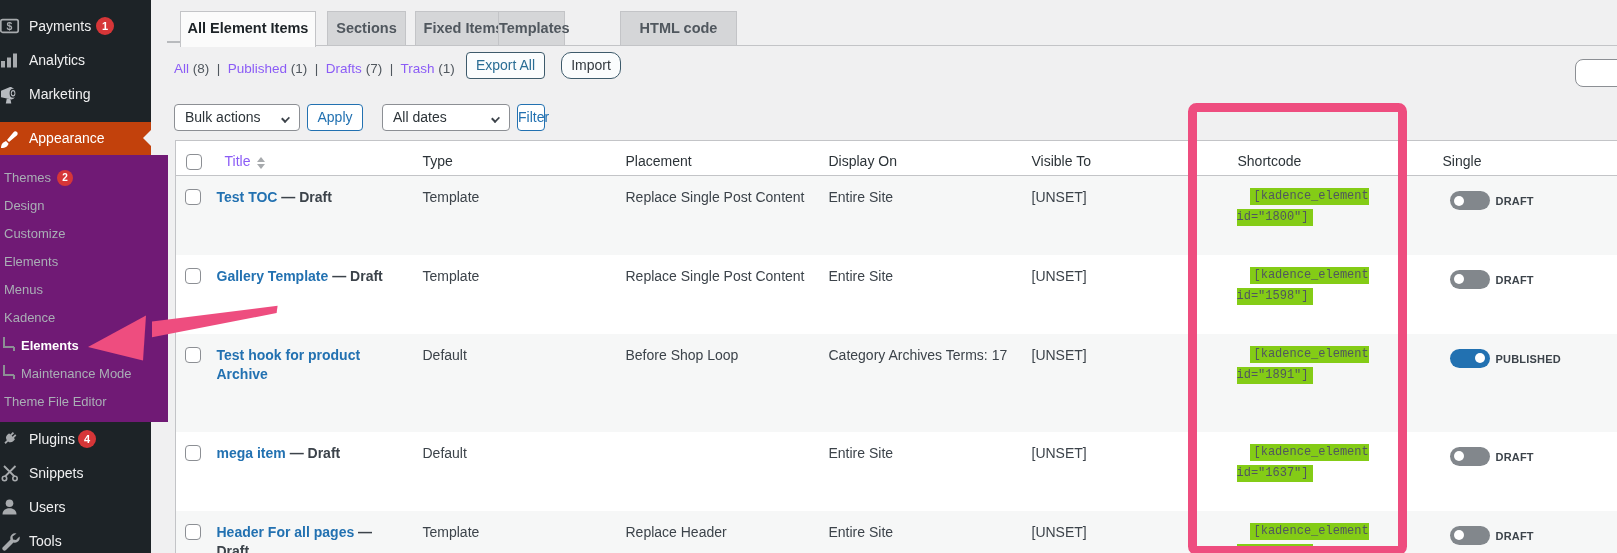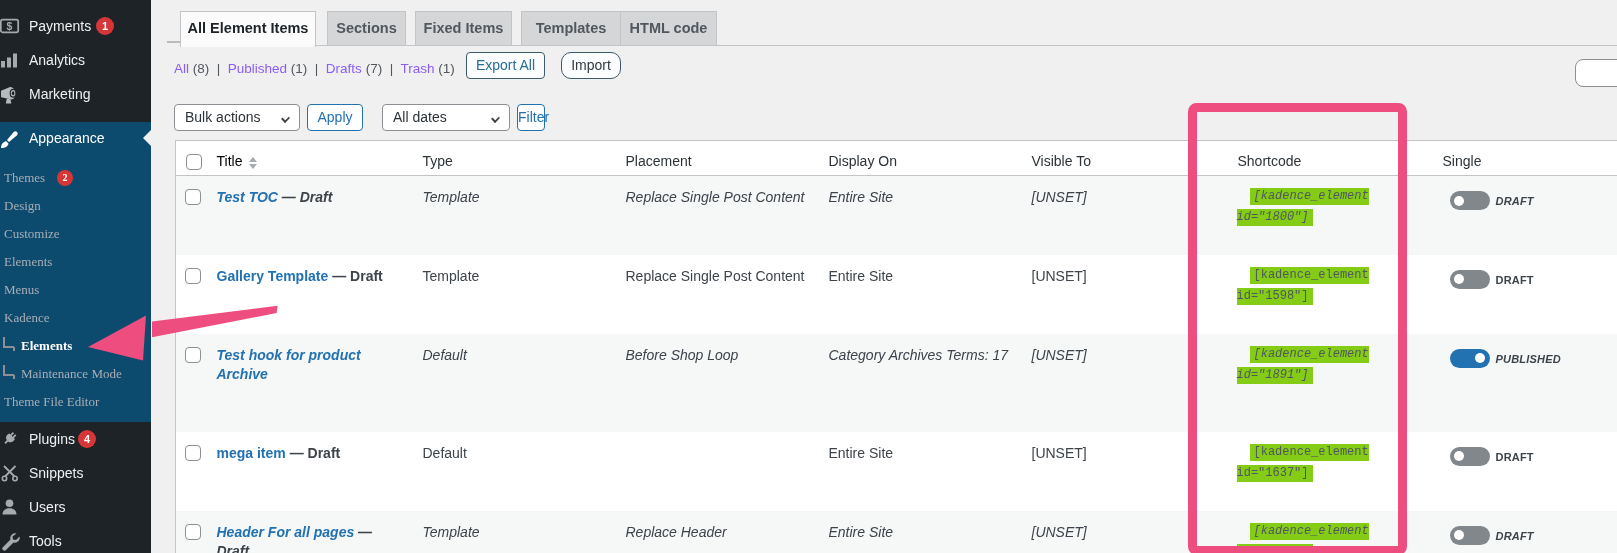--- a/index.html
+++ b/index.html
@@ -7,28 +7,28 @@
 body { font-family:"Liberation Sans", sans-serif; background:#f0f0f1; position:relative; overflow:hidden; }
 #page { position:absolute; inset:0; width:1617px; height:553px; overflow:hidden; }
 
 
 #menu { position:absolute; left:0; top:0; width:151px; height:553px; background:#1d2327; z-index:5; }
 .mi { position:absolute; left:0; width:151px; height:34px; color:#f0f0f1; font-size:14px; line-height:34px; }
 .mi .ic { position:absolute; left:0; top:7px; width:20px; height:20px; }
 .mi .lbl { position:absolute; left:29px; top:0; }
 .badge { display:inline-block; background:#d63638; color:#fff; border-radius:50%; text-align:center; font-weight:600; }
 .badge.b18 { width:18px; height:18px; line-height:18px; font-size:11px; position:absolute; top:8px; }
-#submenu { position:absolute; left:0; top:155px; width:151px; height:267px; background:#0c4a6e;font-family:Liberation Serif, serif; }
+#submenu { position:absolute; left:0; top:155px; width:168px; height:267px; background:#701a75; }
 .smi { position:absolute; left:0; width:151px; height:28px; line-height:28px; font-size:13px; color:#a9aeb5; }
 .smi .t { position:absolute; left:4px; }
 .smi .badge.b16 { width:16px; height:16px; line-height:16px; font-size:10px; position:absolute; top:6px; }
 .smi.now { color:#fff; font-weight:bold; }
 .lpre { position:absolute; left:3px; top:5px; width:11px; height:11px; border-left:2px solid #8c8f94; border-bottom:2px solid #8c8f94; }
 .lpre:after { content:""; position:absolute; right:-1px; bottom:-5px; width:2px; height:4px; background:#8c8f94; }
-#app-cur { position:absolute; left:0; top:122px; width:151px; height:33px; background:#0c4a6e; color:#fff; font-size:14px; line-height:33px; }
+#app-cur { position:absolute; left:0; top:122px; width:151px; height:33px; background:#c2410c; color:#fff; font-size:14px; line-height:33px; }
 #app-cur .ic { position:absolute; left:0; top:7px; width:20px; height:20px; }
 #app-cur .lbl { position:absolute; left:29px; }
 #app-arrow { position:absolute; right:0; top:8px; width:0; height:0; border:8px solid transparent; border-right:8px solid #f0f0f1; border-left:none; }
 
 
 .tab { position:absolute; top:11px; height:35px; background:#d5d6d8; border:1px solid #c3c4c7; color:#50575e; font-size:14.5px; font-weight:600; text-align:center; line-height:32px; z-index:2; }
 .tab.on { background:#fbfbfb; color:#1d2327; height:35.5px; border-bottom:none; z-index:3; }
 #tabline { position:absolute; left:180px; top:45px; width:1437px; height:1px; background:#c3c4c7; z-index:1; }
 #tabnotch { position:absolute; left:167px; top:41px; width:14px; height:1.5px; background:#b8babd; z-index:1; }
 
@@ -40,21 +40,21 @@
 
 
 .sel { position:absolute; top:104px; height:27px; background:#fff; border:1px solid #8c8f94; border-radius:4px; font-size:14px; color:#2c3338; line-height:25px; padding-left:10px; z-index:2; }
 .sel .chev { position:absolute; right:10px; top:10px; width:7px; height:7px; border-left:2px solid #3c434a; border-bottom:2px solid #3c434a; transform:rotate(-45deg) scale(1,0.8); }
 .btn3 { position:absolute; top:104px; height:27px; background:#fff; border:1px solid #2271b1; border-radius:4px; color:#2271b1; font-size:14px; text-align:center; line-height:25px; z-index:2; }
 
 
 #tbl { position:absolute; left:175px; top:140px; width:1442px; background:#fff; border:1px solid #c3c4c7; border-right:none; border-bottom:none; border-collapse:collapse; table-layout:fixed; z-index:1; }
 #tbl th { height:35px; font-weight:400; font-size:14px; color:#2c3338; text-align:left; vertical-align:top; padding:12px 0 0 10px; border-bottom:1px solid #c3c4c7; }
 #tbl td { font-size:14px; color:#3c434a; vertical-align:top; padding:12px 6px 0 10px; line-height:19.5px; }
-#tbl tr.alt { background:#f6f7f7;font-style:italic; }
+#tbl tr.alt { background:#f6f7f7; }
 #tbl a.rt { color:#2271b1; font-weight:bold; text-decoration:none; }
 #tbl .dr { color:#3c434a; font-weight:bold; }
 .cb { display:inline-block; width:16px; height:16px; background:#fff; border:1px solid #8c8f94; border-radius:4px; }
 td .cb { margin-top:0; margin-left:0; display:block; }
 .sort { display:inline-flex; flex-direction:column; align-items:center; row-gap:2px; margin-left:7px; vertical-align:4px; height:12px; }
 .sort .up { width:0;height:0;border-left:4.5px solid transparent;border-right:4.5px solid transparent;border-bottom:5px solid #a7aaad; }
 .sort .dn { width:0;height:0;border-left:4.5px solid transparent;border-right:4.5px solid transparent;border-top:5px solid #a7aaad; }
 .code { font-family:"Liberation Mono", monospace; font-size:12px; color:#50575e; background:#84cc16; padding:1px 4px 2px 4px; }
 #tbl td.sc { padding-left:9px; padding-top:9px; line-height:19px; text-indent:13px; }
 td.sc .l2 { text-indent:0; }
@@ -168,22 +168,22 @@
     <span class="lbl">Tools</span>
   </div>
 </aside>
 
 <div id="content">
   <div id="tabline"></div>
   <div id="tabnotch"></div>
   <div class="tab on" style="left:180px; width:136px;">All Element Items</div>
   <div class="tab" style="left:327px; width:79px;">Sections</div>
   <div class="tab" style="left:415px; width:97px;">Fixed Items</div>
-  <div class="tab" style="left:521px; width:100px;">Templates</div>
-  <div class="tab" style="left:620px; width:97px;">HTML code</div>
+  <div class="tab" style="left:498px; width:67px;">Templates</div>
+  <div class="tab" style="left:620px; width:117px;">HTML code</div>
 
   <div id="views"><a href="#">All</a> (8) &nbsp;|&nbsp; <a href="#">Published</a> <span style="color:#50575e">(1)</span> &nbsp;|&nbsp; <a href="#">Drafts</a> <span style="color:#50575e">(7)</span> &nbsp;|&nbsp; <a href="#">Trash</a> <span style="color:#50575e">(1)</span></div>
   <div class="btn2" style="left:466px; width:79px; line-height:25px; color:#2a6d94;">Export All</div>
   <div class="btn2" style="left:561px; width:60px; line-height:25px; color:#33393f;border-radius:10px;">Import</div>
   <div id="search"></div>
 
   <div class="sel" style="left:174px; width:126px;">Bulk actions<span class="chev"></span></div>
   <div class="btn3" style="left:307px; width:56px;">Apply</div>
   <div class="sel" style="left:382px; width:128px;">All dates<span class="chev"></span></div>
   <div class="btn3" style="left:517px; width:28px;">Filter</div>
@@ -197,21 +197,21 @@
           <col style="width:203px;">
           <col style="width:206px;">
           <col style="width:205px;">
           <col style="width:185px;">
     </colgroup>
     <tbody>
           <tr>
       <th>
               <span class="cb" style="margin-top:1px; display:block;"></span>
             </th>
-      <th><a href="#" style="color:#000000; text-decoration:none;">Title</a><span class="sort">
+      <th><a href="#" style="color:#8b5cf6; text-decoration:none;margin-left:8px;">Title</a><span class="sort">
                 <span class="up"></span>
                 <span class="dn"></span>
               </span></th>
       <th>Type</th>
       <th>Placement</th>
       <th>Display On</th>
       <th>Visible To</th>
       <th>Shortcode</th>
       <th>Single</th>
     </tr>

